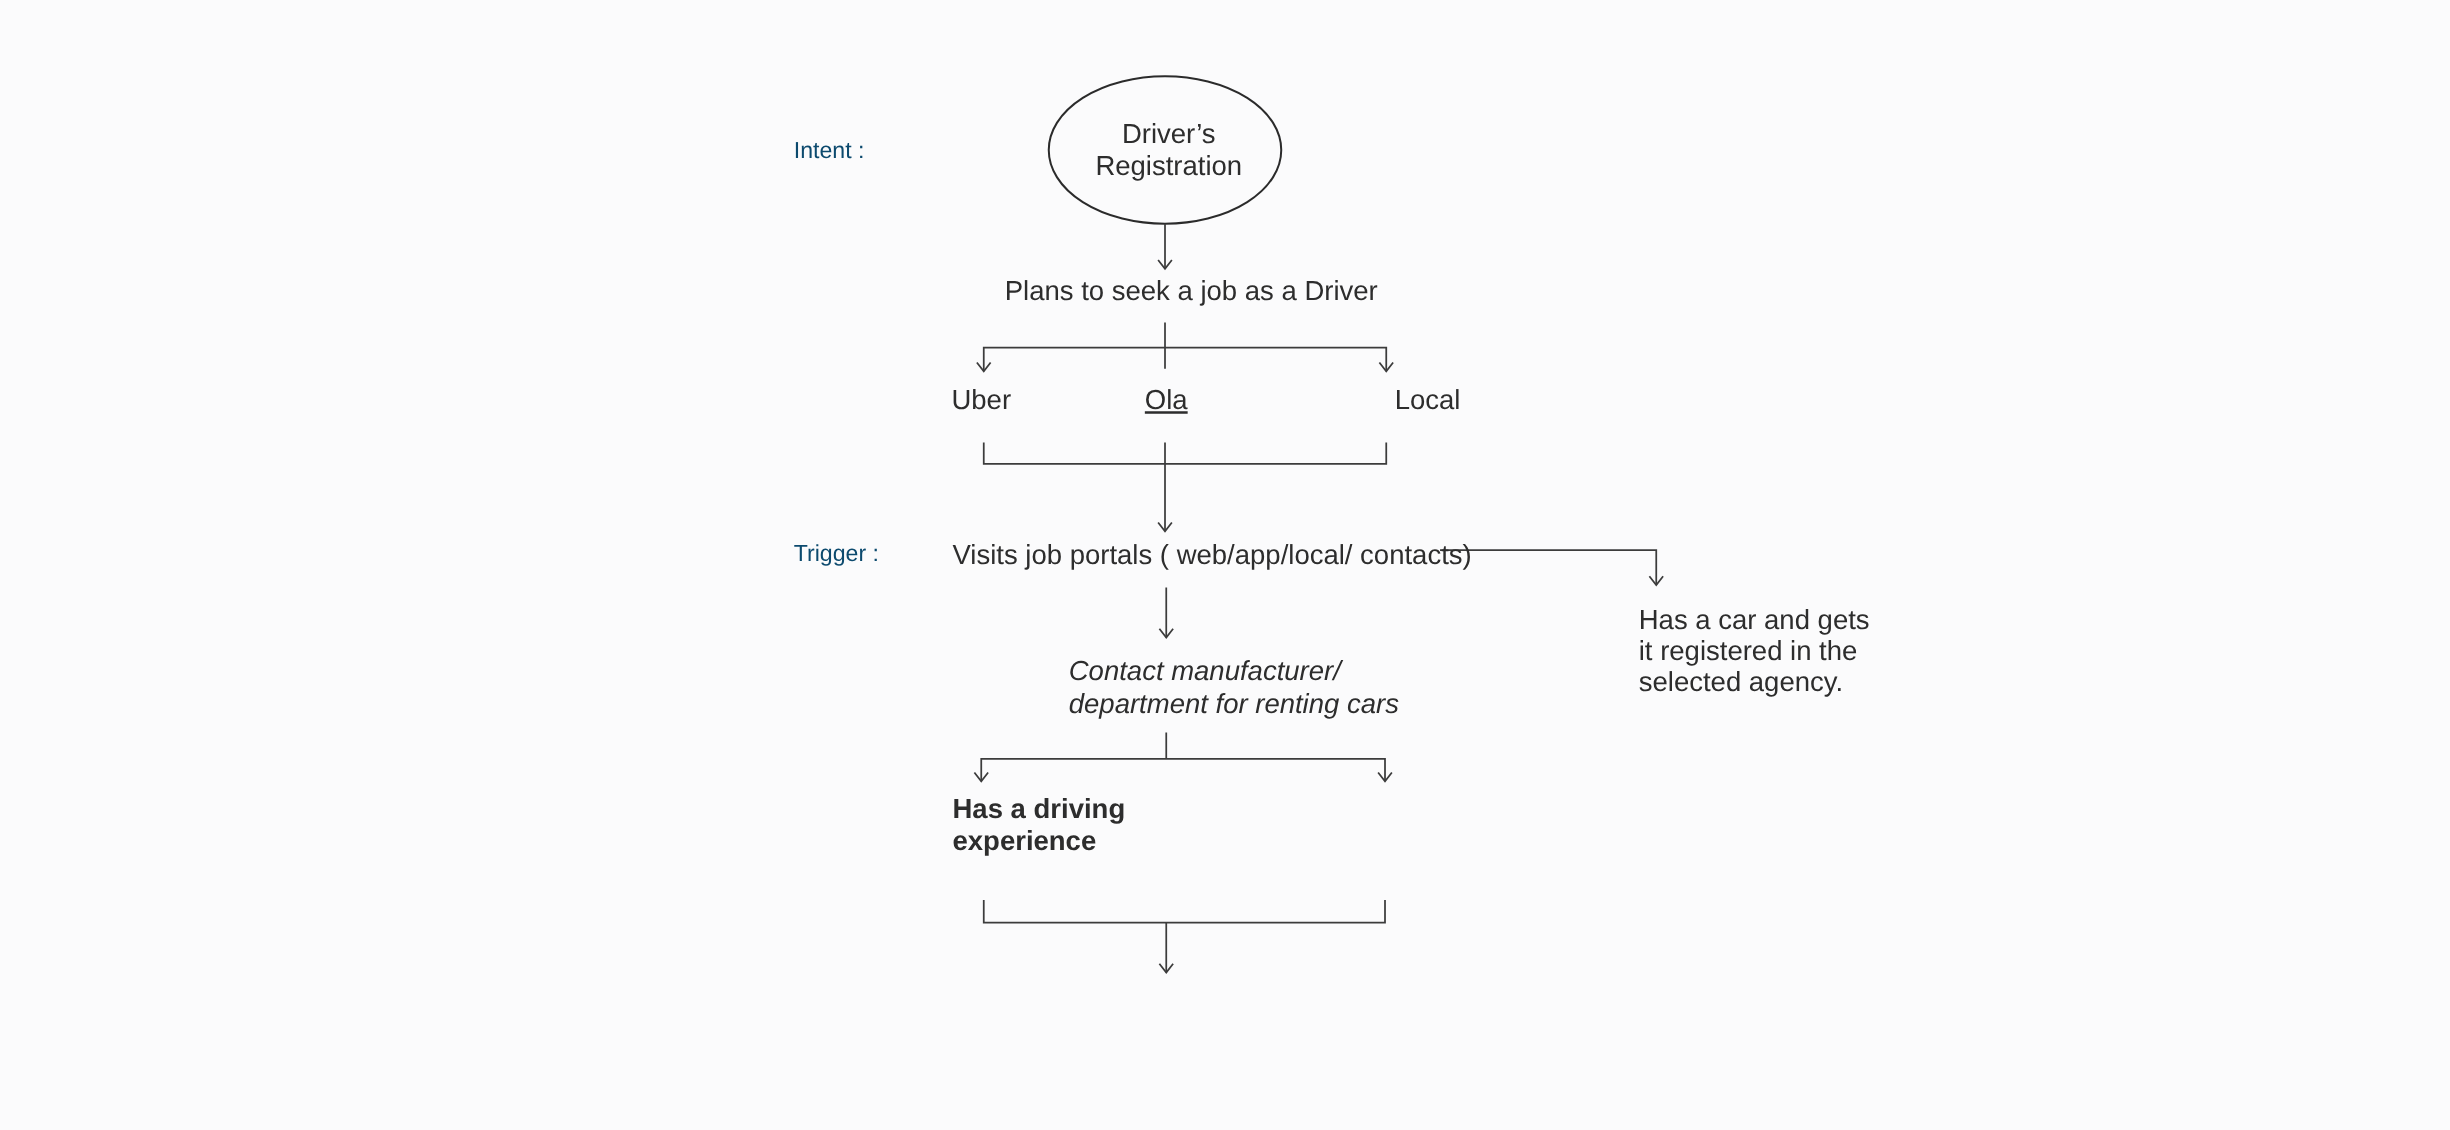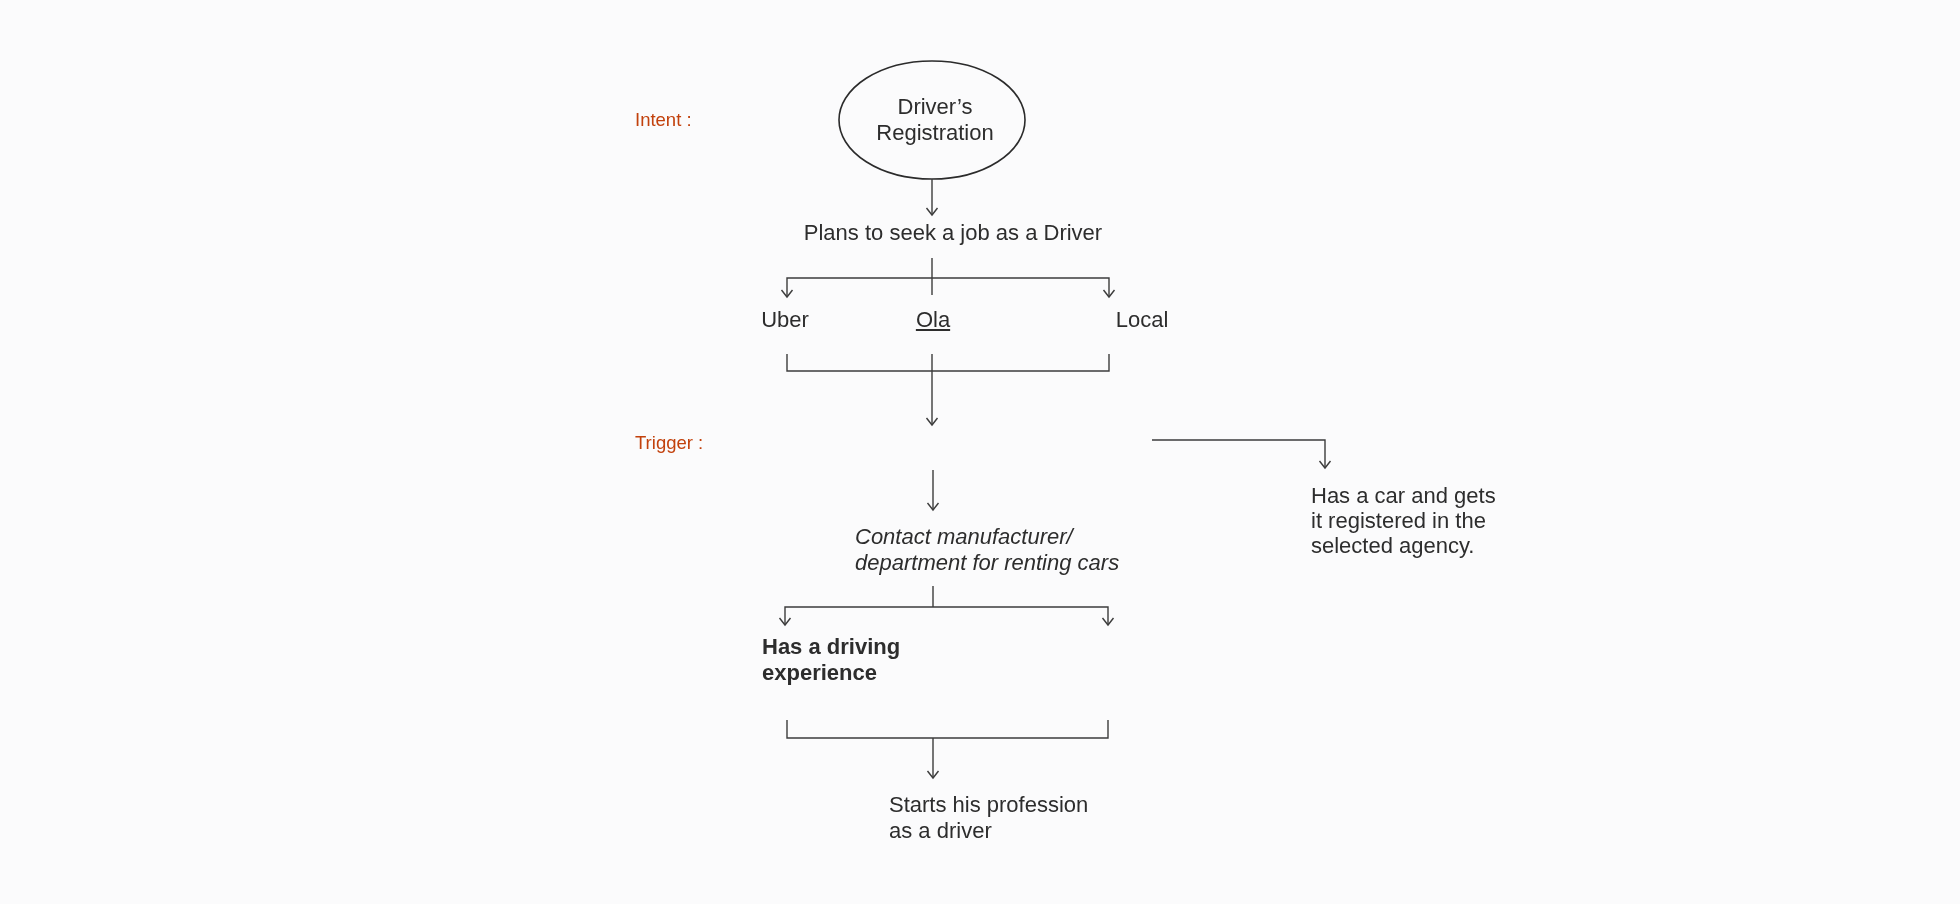--- a/index.html
+++ b/index.html
@@ -43,21 +43,21 @@
     transform: translateX(-50%);
     text-align: center;
   }
   .tight {
     line-height: 25px;
   }
   .section-label {
     position: absolute;
     font-size: 18.5px;
     line-height: 26px;
-    color: #c2410c;
+    color: #0c4a6e;
   }
 </style>
 </head>
 <body>
 
 <div class="canvas">
 
   <svg class="wires" viewBox="0 0 1960 904">
 
     <ellipse cx="932" cy="120" rx="93" ry="59"></ellipse>
@@ -109,28 +109,27 @@
 
   <div class="node centered" style="left:935px; top:94px;">Driver’s
 Registration</div>
 
   <div class="node centered" style="left:953px; top:220px;">Plans to seek a job as a Driver</div>
 
   <div class="node centered" style="left:785px; top:307px;">Uber</div>
   <div class="node centered" style="left:933px; top:307px;text-decoration:underline;">Ola</div>
   <div class="node centered" style="left:1114px; top:307px;margin-left:28px;">Local</div>
 
+  <div class="node" style="left:762px; top:431px;">Visits job portals ( web/app/local/ contacts)</div>
 
   <div class="node tight" style="left:1311px; top:483px;">Has a car and gets
 it registered in the
 selected agency.</div>
 
   <div class="node" style="left:855px; top:524px;font-style:italic;">Contact manufacturer/
 department for renting cars</div>
 
   <div class="node" style="left:762px; top:634px;font-weight:bold;">Has a driving
 experience</div>
 
 
-  <div class="node" style="left:889px; top:792px;">Starts his profession
-as a driver</div>
 
 </div>
 
 </body></html>

